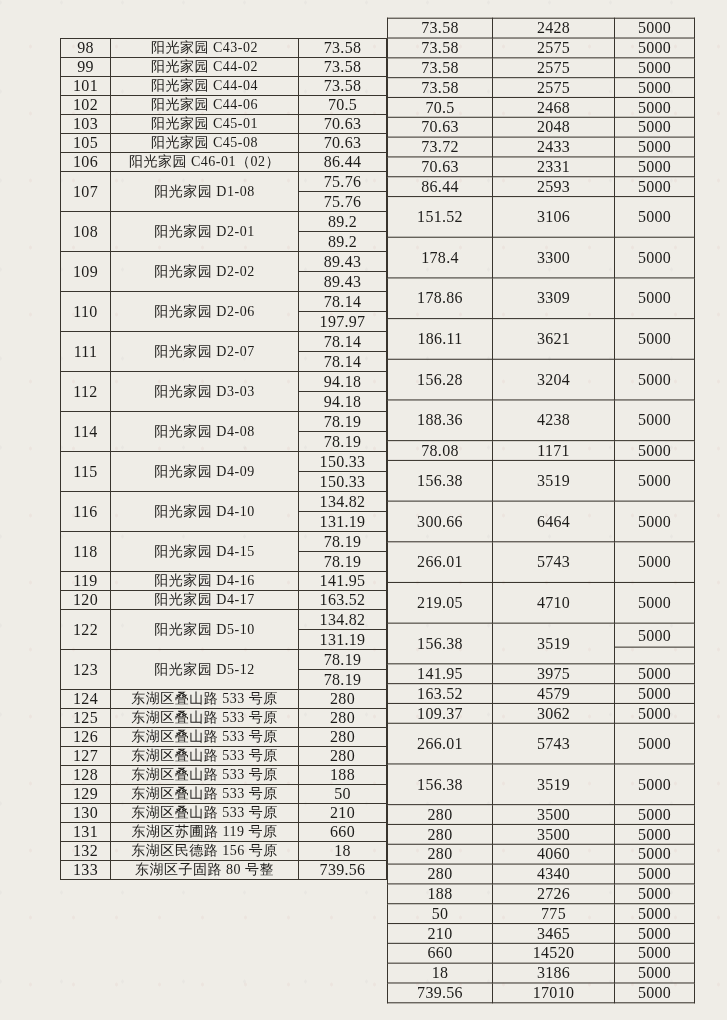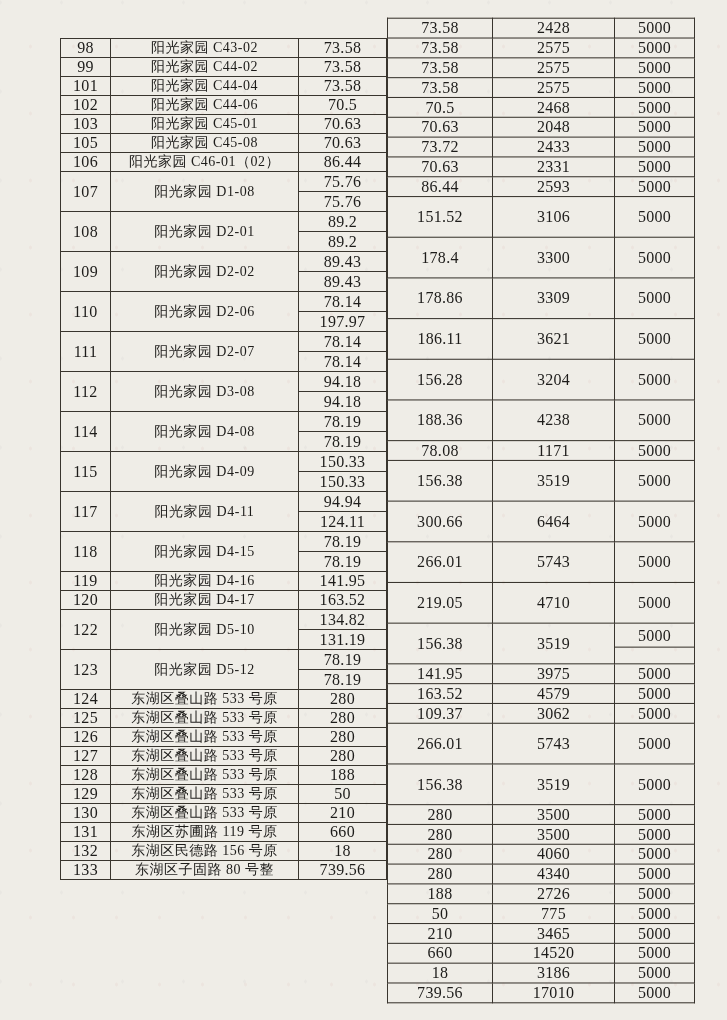--- a/index.html
+++ b/index.html
@@ -153,21 +153,21 @@
             <tr class="dbl">
               <td class="num">111</td>
               <td class="name">阳光家园 D2-07</td>
               <td class="stack num">
                 <div class="sub sep">78.14</div>
                 <div class="sub">78.14</div>
               </td>
             </tr>
             <tr class="dbl">
               <td class="num">112</td>
-              <td class="name">阳光家园 D3-08</td>
+              <td class="name">阳光家园 D3-03</td>
               <td class="stack num">
                 <div class="sub sep">94.18</div>
                 <div class="sub">94.18</div>
               </td>
             </tr>
             <tr class="dbl">
               <td class="num">114</td>
               <td class="name">阳光家园 D4-08</td>
               <td class="stack num">
                 <div class="sub sep">78.19</div>
@@ -176,25 +176,25 @@
             </tr>
             <tr class="dbl">
               <td class="num">115</td>
               <td class="name">阳光家园 D4-09</td>
               <td class="stack num">
                 <div class="sub sep">150.33</div>
                 <div class="sub">150.33</div>
               </td>
             </tr>
             <tr class="dbl">
-              <td class="num">117</td>
-              <td class="name">阳光家园 D4-11</td>
-              <td class="stack num">
-                <div class="sub sep">94.94</div>
-                <div class="sub">124.11</div>
+              <td class="num">116</td>
+              <td class="name">阳光家园 D4-10</td>
+              <td class="stack num">
+                <div class="sub sep">134.82</div>
+                <div class="sub">131.19</div>
               </td>
             </tr>
             <tr class="dbl">
               <td class="num">118</td>
               <td class="name">阳光家园 D4-15</td>
               <td class="stack num">
                 <div class="sub sep">78.19</div>
                 <div class="sub">78.19</div>
               </td>
             </tr>

